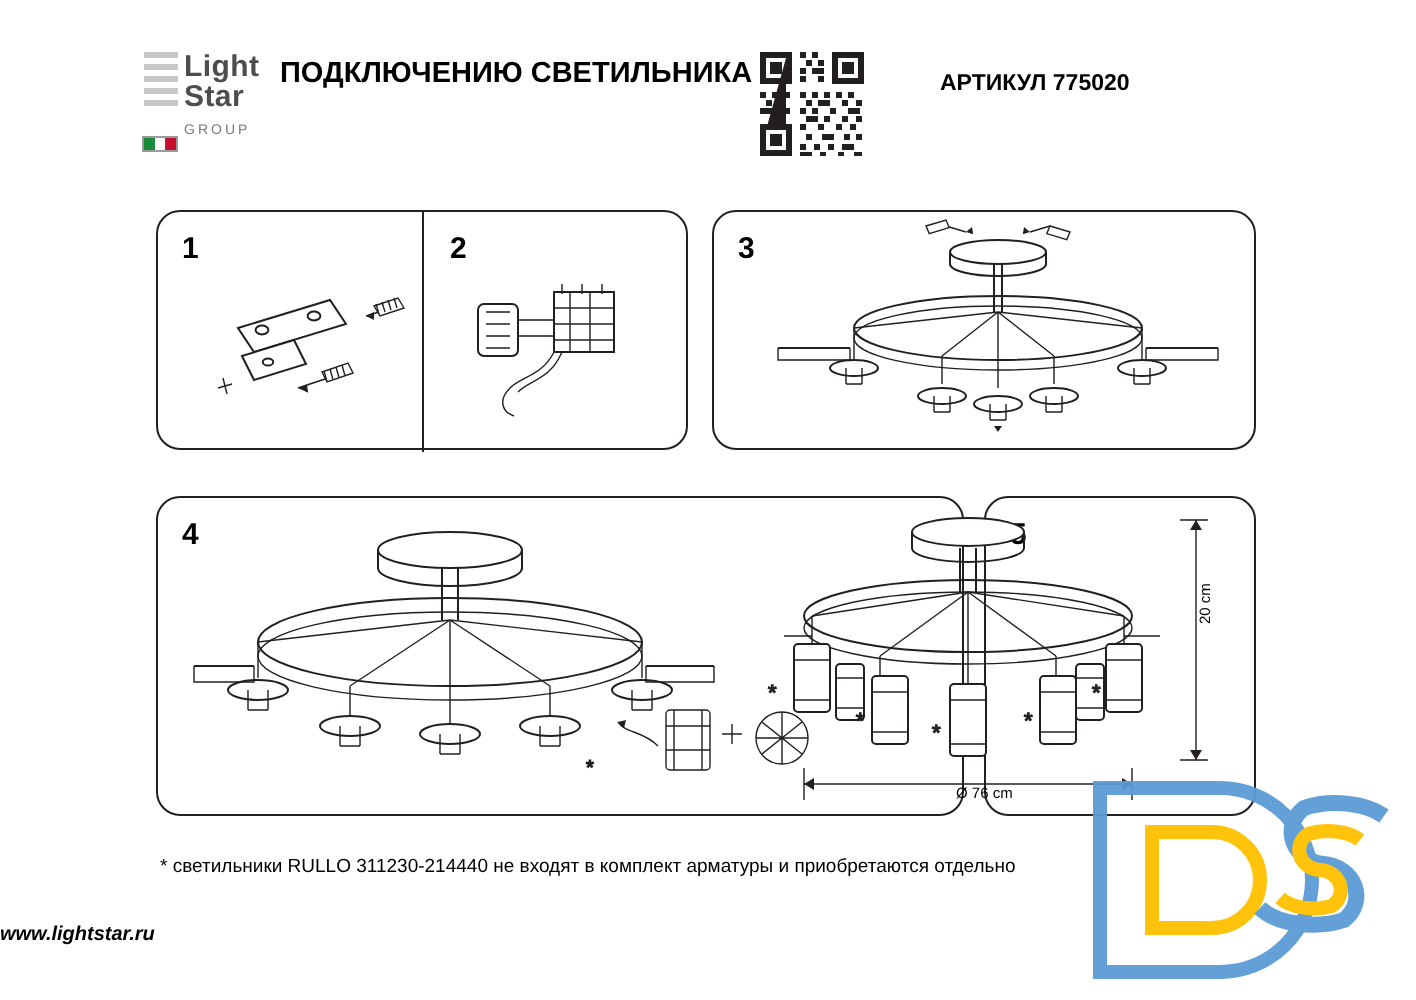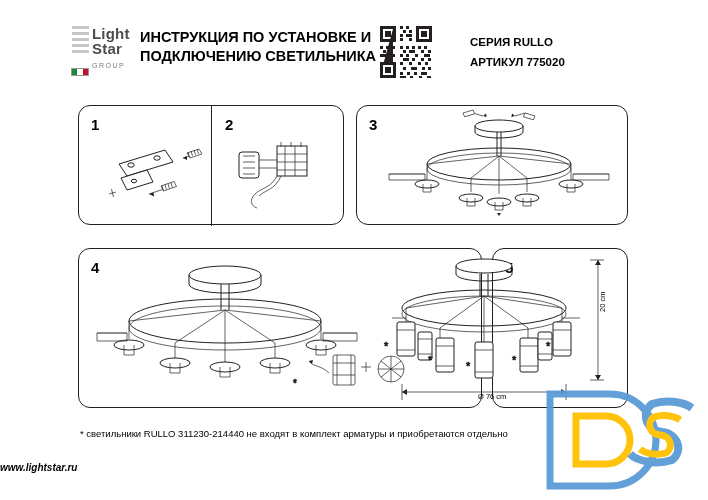--- a/index.html
+++ b/index.html
@@ -167,21 +167,20 @@
       </div>
       <div class="logo-flag"></div>
       <div class="logo-text">
         <div class="l1">Light</div>
         <div class="l2">Star</div>
         <div class="l3">GROUP</div>
       </div>
     </div>
 
     <div class="title">
-      <div>ИНСТРУКЦИЯ ПО УСТАНОВКЕ И</div>
       <div>ПОДКЛЮЧЕНИЮ СВЕТИЛЬНИКА</div>
     </div>
 
     <div class="qr">
       <svg width="56" height="56" viewBox="0 0 56 56">
         <rect x="0" y="0" width="56" height="56" fill="#ffffff"></rect>
         <g fill="#231f20">
           <path d="M2 2h16v16H2zm3 3v10h10V5z"></path>
           <rect x="7" y="7" width="6" height="6"></rect>
           <path d="M38 2h16v16H38zm3 3v10h10V5z"></path>
@@ -238,21 +237,20 @@
             <rect x="49" y="52" width="4" height="2"></rect>
           <rect x="2" y="38" width="16" height="3"></rect>
           <rect x="2" y="38" width="3" height="16"></rect>
           <rect x="15" y="38" width="3" height="16"></rect>
           <rect x="2" y="51" width="16" height="3"></rect>
         </g>
       </svg>
     </div>
 
     <div class="series">
-      <div>СЕРИЯ RULLO</div>
       <div>АРТИКУЛ 775020</div>
     </div>
   </div>
 
   <div class="panel" id="panel-12">
     <div class="divider-v"></div>
     <div class="panel-num" style="left:12px; top:10px;">1</div>
     <div class="panel-num" style="left:146px; top:10px;">2</div>
 
     <svg style="position:absolute; left:8px; top:26px;" width="120" height="88" viewBox="0 0 120 88">

